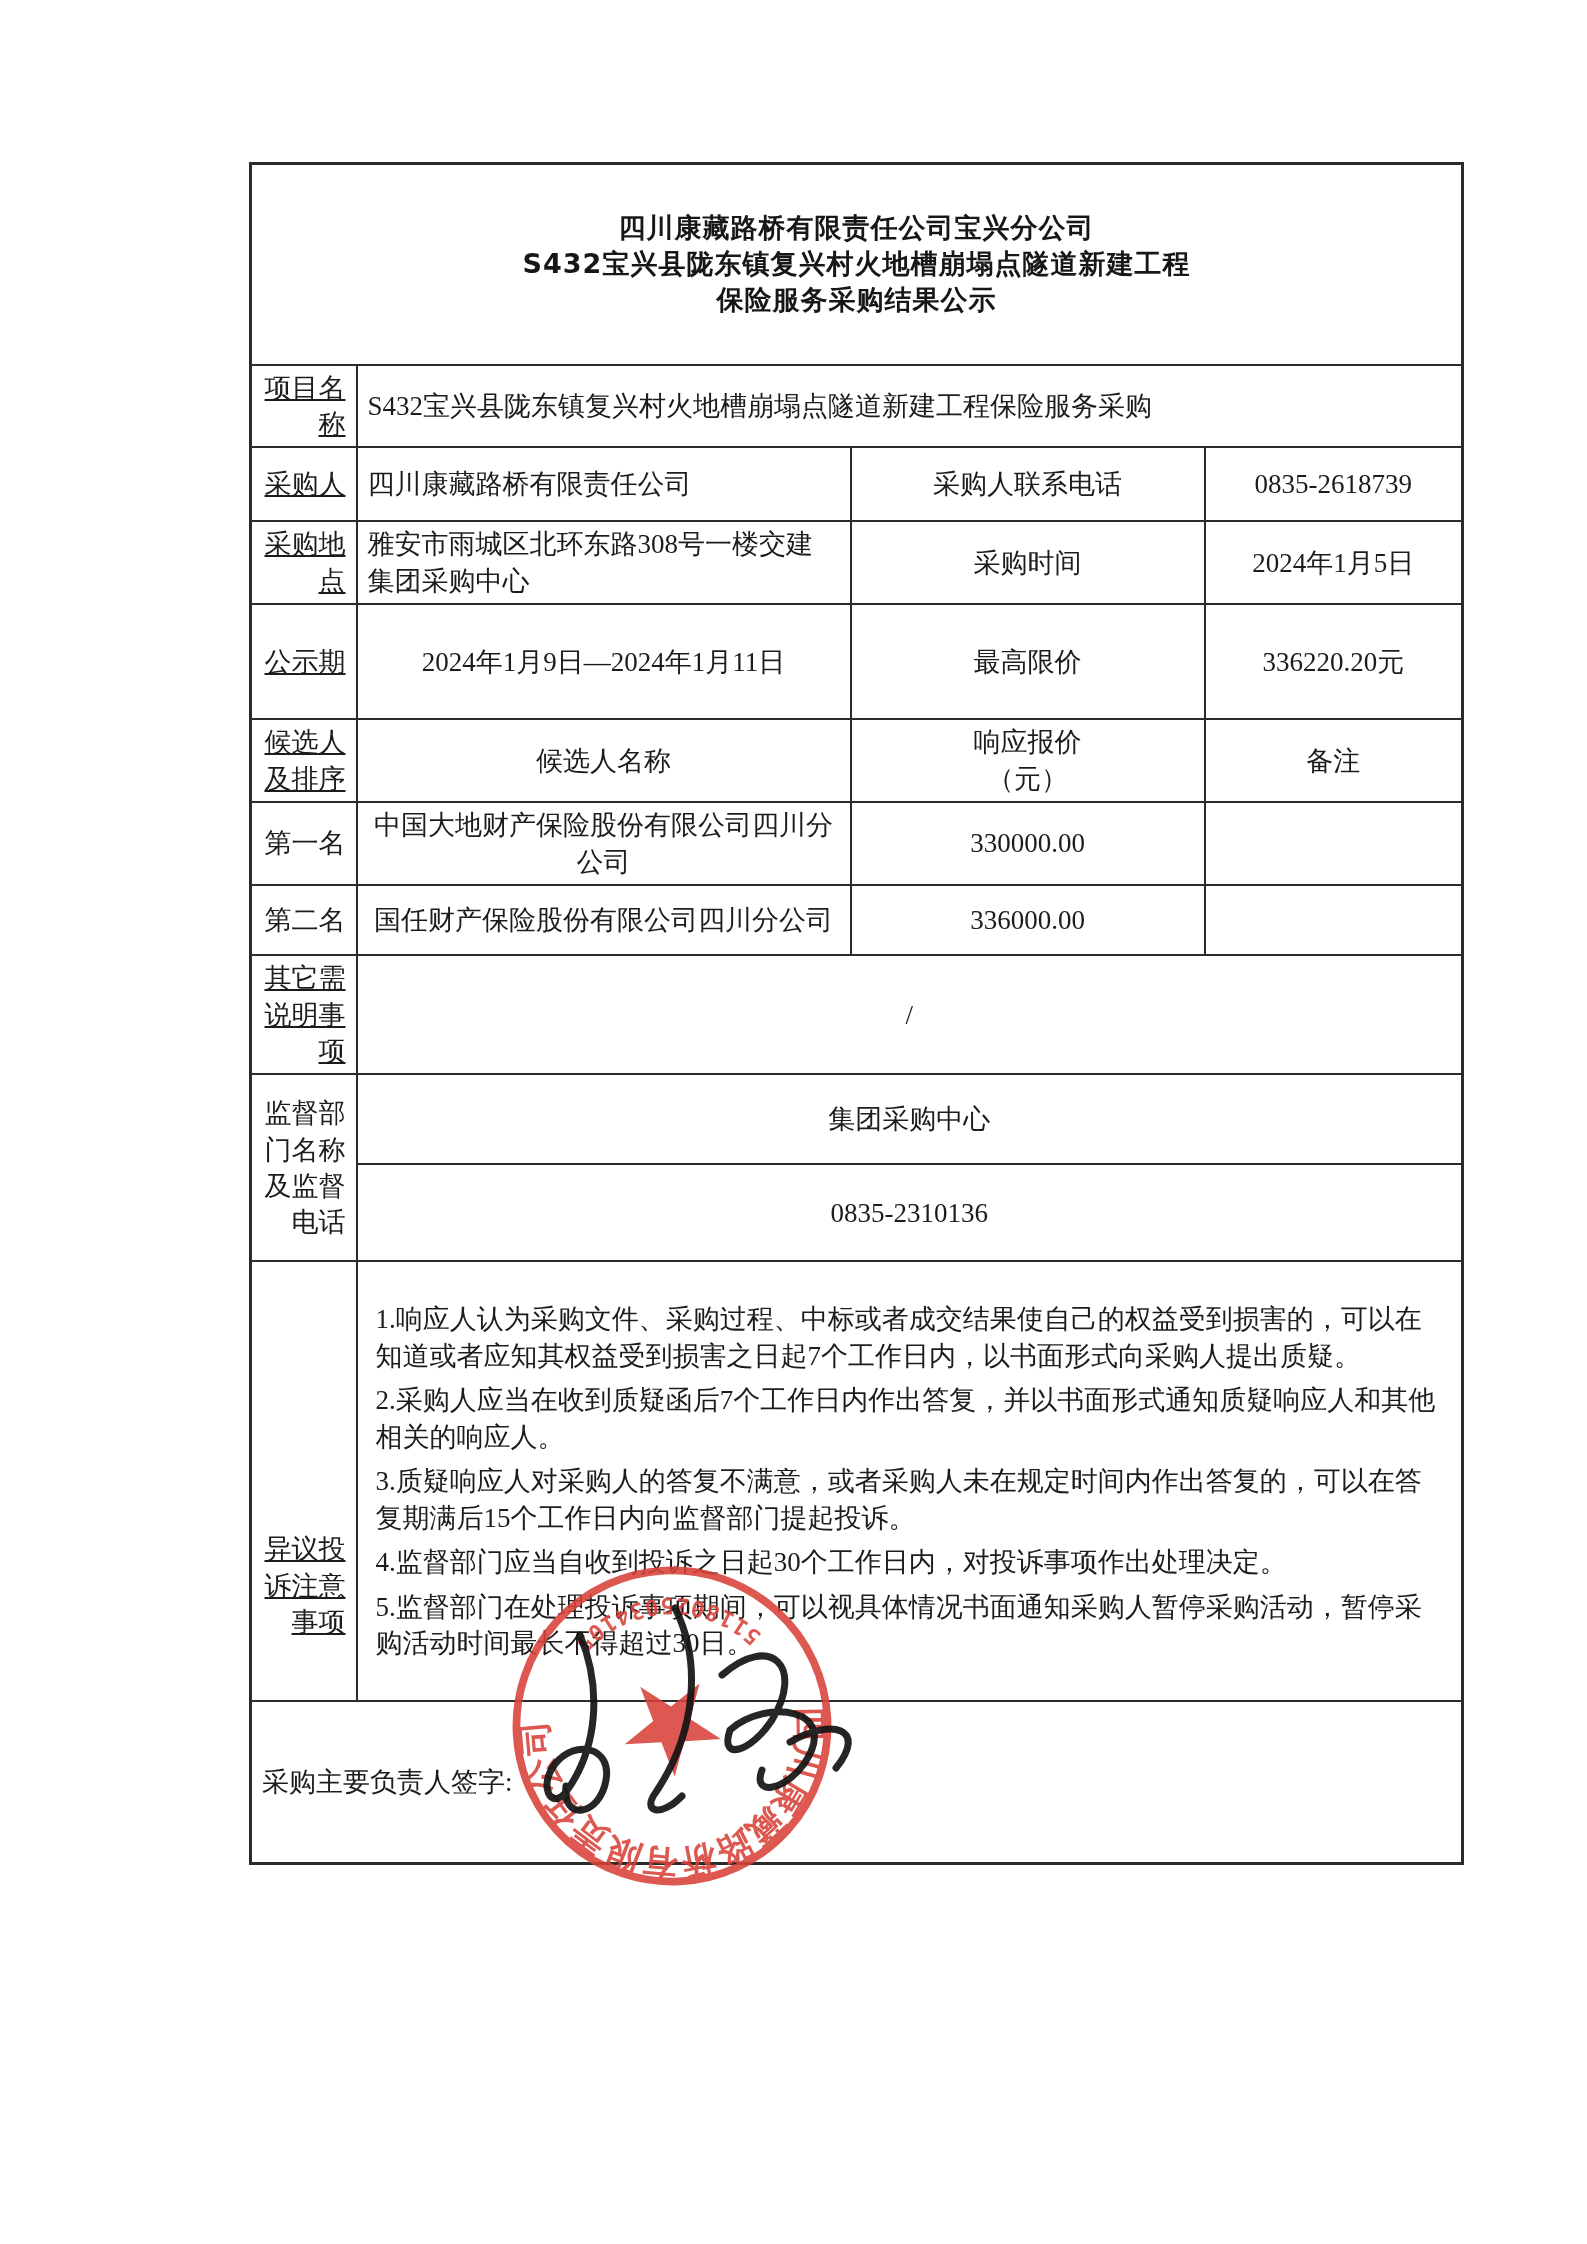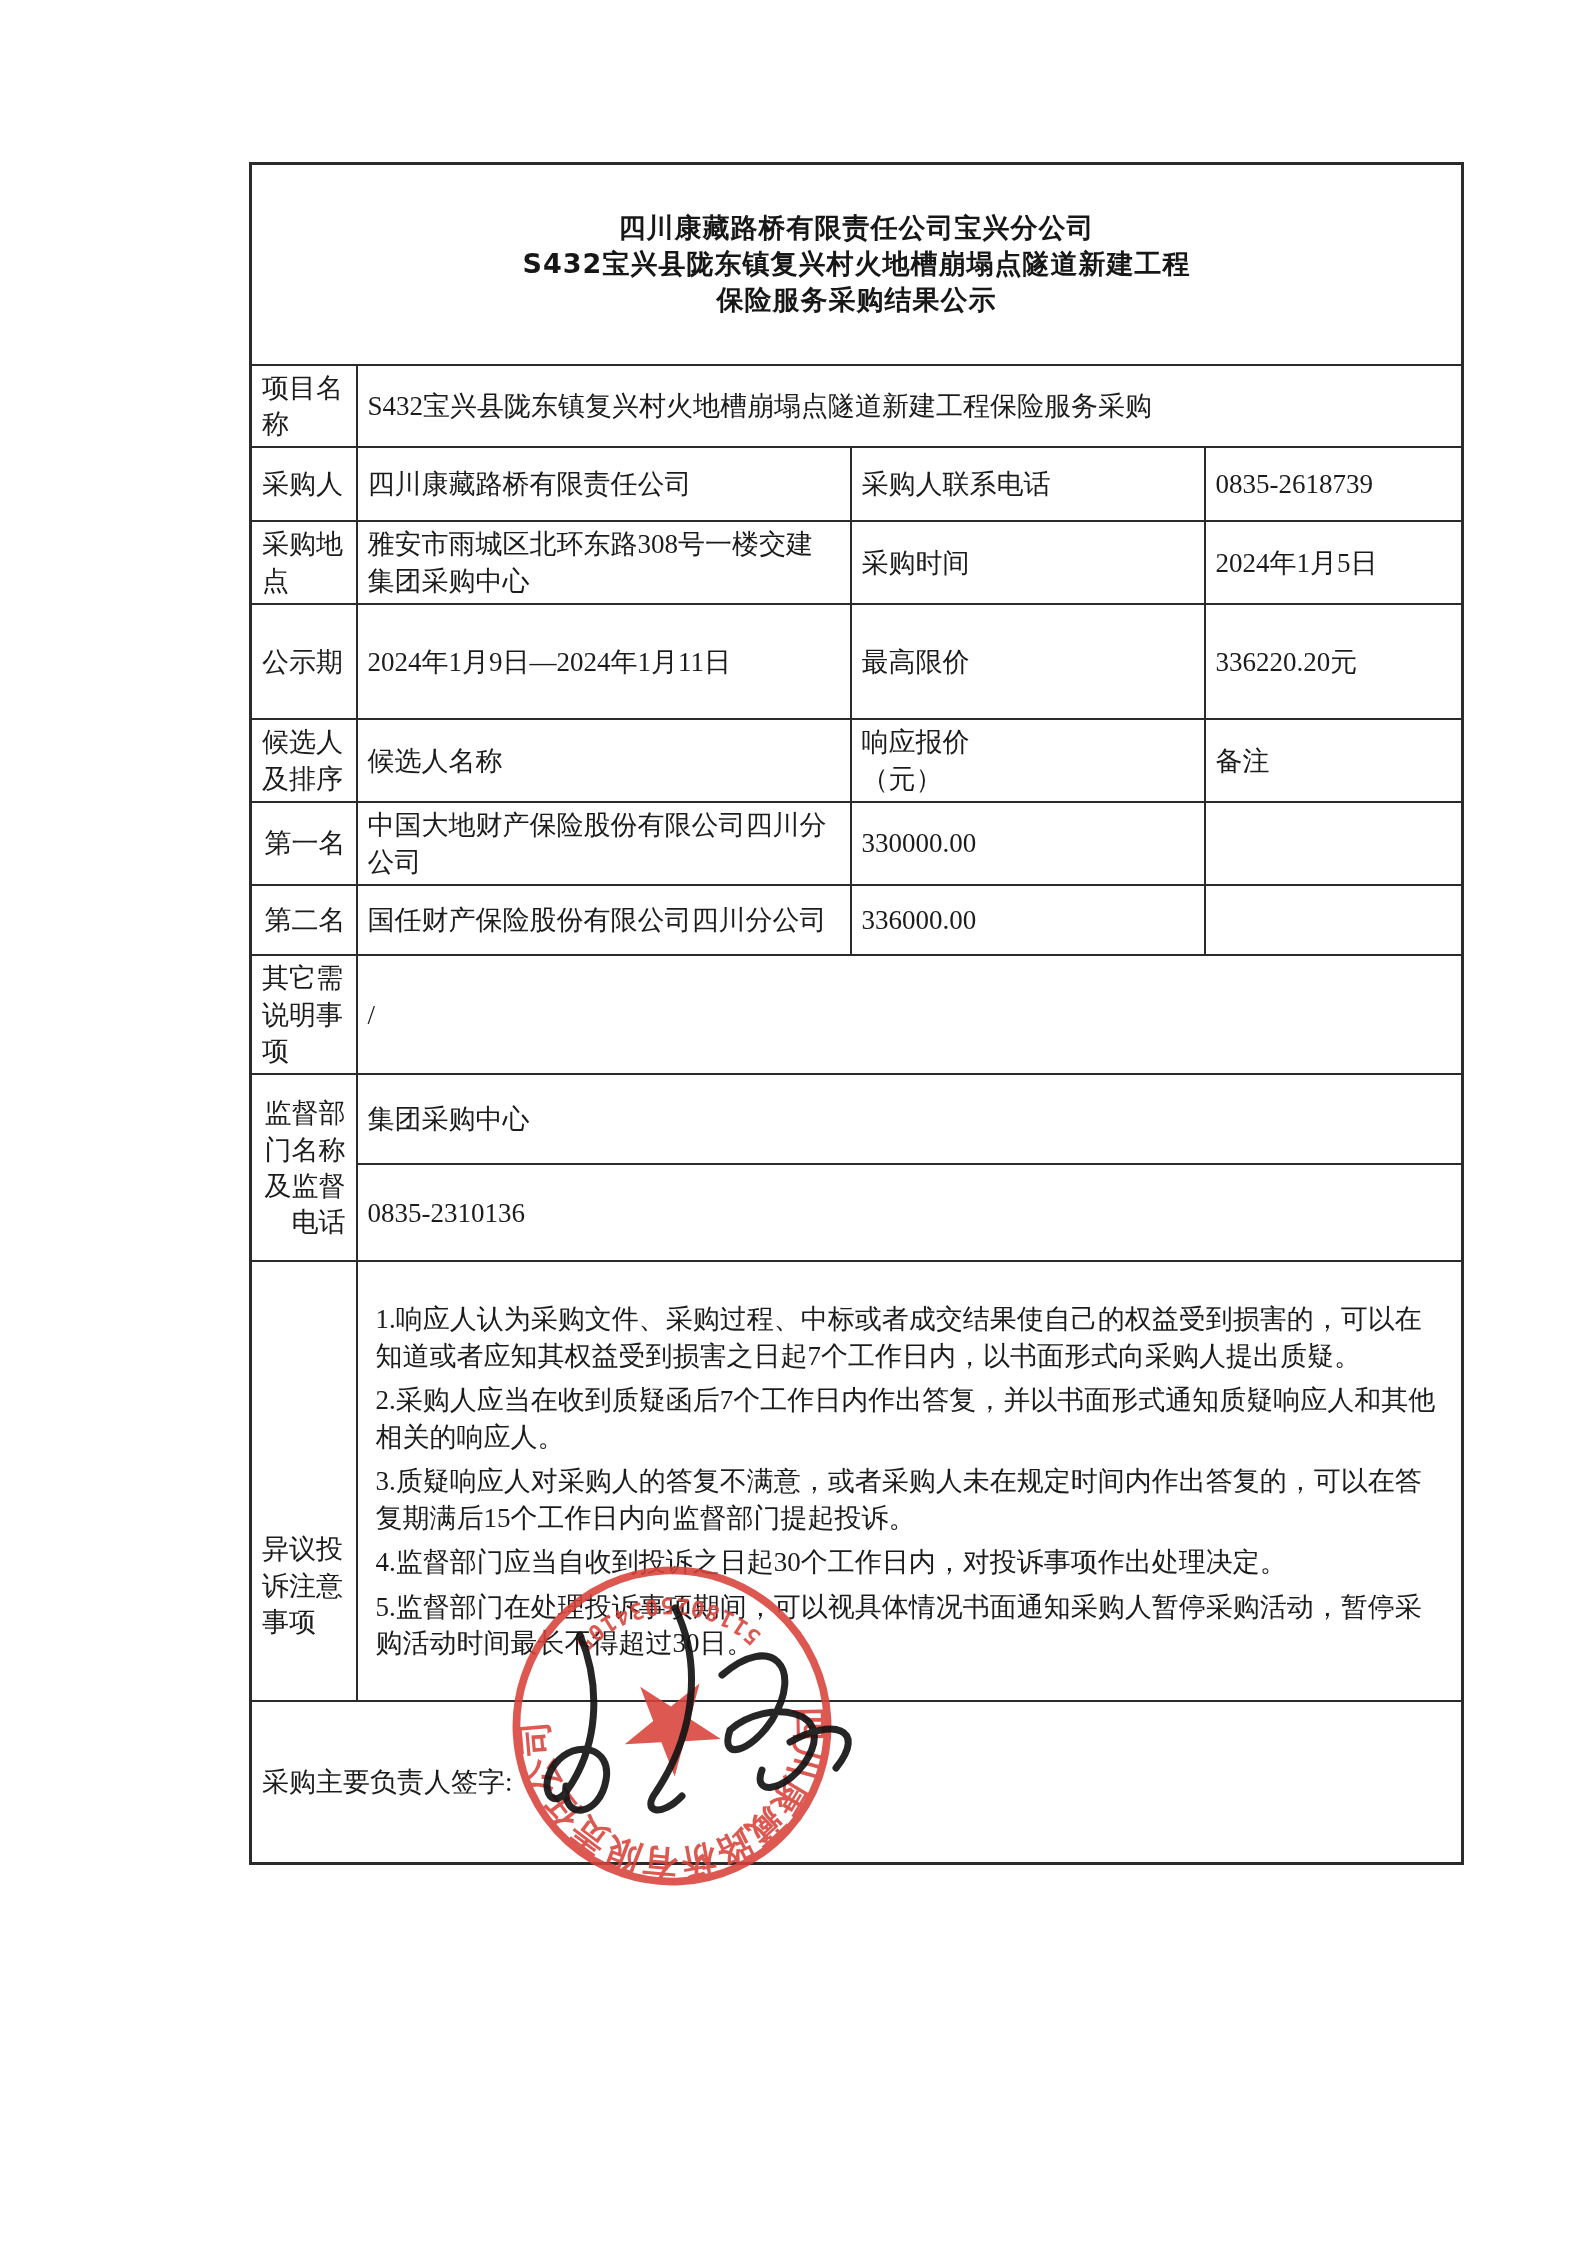--- a/index.html
+++ b/index.html
@@ -60,26 +60,27 @@
   td.title-cell {
     text-align: center;
     font-family: "DejaVu Sans", "Liberation Sans", sans-serif;
     font-weight: bold;
     font-size: 37px;
     line-height: 57px;
     letter-spacing: 1px;
     color: #171717;
   }
   td.label {
-    text-align: left;
+    text-align: right;
     padding: 4px 6px;
+    text-decoration: underline;
   }
   td.label-center { text-align: right; padding: 4px 2px; }
   td.val-left   { text-align: left; }
-  td.val-center { }
+  td.val-center { text-align: center; }
   td.obj-cell {
     font-size: 28px;
     line-height: 45px;
     padding: 8px 14px;
     text-align: left;
   }
   td.sign-cell {
     text-align: left;
     padding-left: 12px;
     font-size: 28px;

